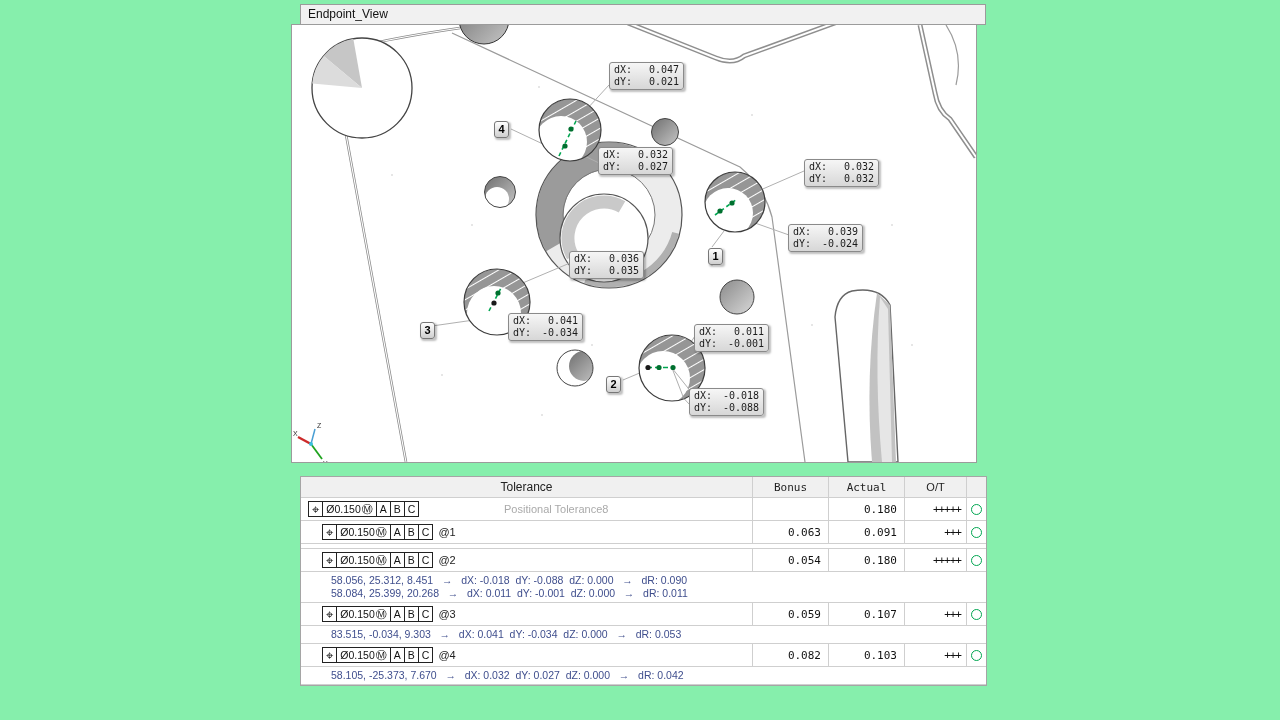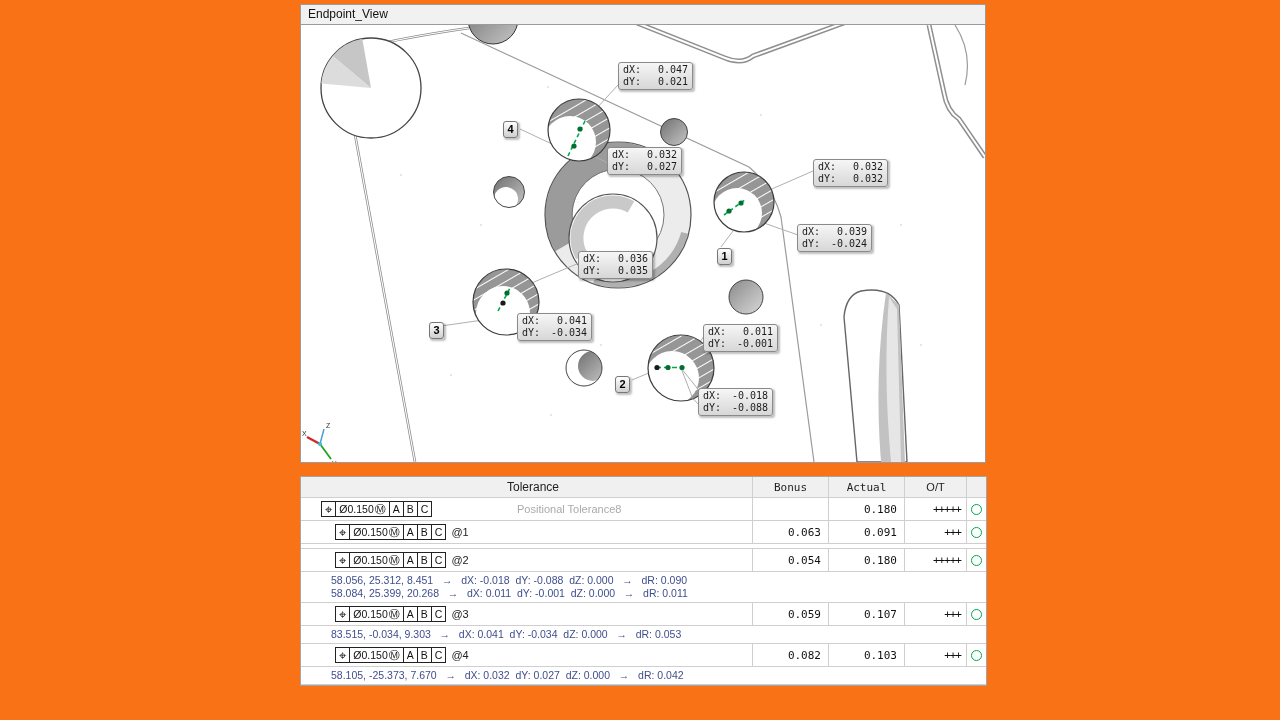--- a/index.html
+++ b/index.html
@@ -1,26 +1,26 @@
 <!DOCTYPE html>
 <html><head>
 <meta charset="utf-8">
 <style>
   * { box-sizing: border-box; margin: 0; padding: 0; }
   html,body { width:1280px; height:720px; overflow:hidden; background:#ffffff;
               font-family:"Liberation Sans", sans-serif; }
-  .stage { position:relative; width:1280px; height:720px; background:#f97316; }
+  .stage { position:relative; width:1280px; height:720px; background:#86efac; }
 
   
   .titlebar { position:absolute; left:300px; top:4px; width:686px; height:21px;
               background:#f1f1f1; border:1px solid #9b9b9b; font-size:12px; color:#111;
               line-height:19px; padding-left:7px; }
 
   
-  .viewport3d { position:absolute; left:300px; top:24px; width:686px; height:439px;
+  .viewport3d { position:absolute; left:291px; top:24px; width:686px; height:439px;
                 background:#ffffff; border:1px solid #9b9b9b; overflow:hidden; }
   .viewport3d svg { position:absolute; left:0; top:0; }
 
   .callout { position:absolute; width:75px; background:linear-gradient(#f6f6f6,#d7d7d7);
              border:1px solid #8a8a8a; border-radius:3px; box-shadow:1.5px 1.5px 2px rgba(0,0,0,.25);
              padding:1px 4px; font-family:"DejaVu Sans Mono", monospace; font-size:10px;
              color:#1c1c1c; z-index:5; }
   .callout .crow { display:flex; justify-content:space-between; line-height:12px; }
 
   .marker { position:absolute; width:15px; height:17px; background:linear-gradient(#ffffff,#cfcfcf);
@@ -30,21 +30,21 @@
   .c1{left:317px; top:37px;}  .c2{left:306px; top:122px;}
   .c3{left:512px; top:134px;} .c4{left:496px; top:199px;}
   .c5{left:277px; top:226px;} .c6{left:216px; top:288px;}
   .c7{left:402px; top:299px;} .c8{left:397px; top:363px;}
   .m4{left:202px; top:96px;}  .m1{left:416px; top:223px;}
   .m3{left:128px; top:297px;} .m2{left:314px; top:351px;}
 
   
   .tolTable { position:absolute; left:300px; top:476px; width:687px;
               border:1px solid #a5a5a5; background:#fff; font-size:11px; color:#111; }
-  .trow { display:flex; border-bottom:1px solid #cfcfcf; align-items:stretch;padding-left:13px; }
+  .trow { display:flex; border-bottom:1px solid #cfcfcf; align-items:stretch; }
   .thead { height:21px; background:#f0f0f0; font-size:12px; color:#222; }
   .thead .cell { display:flex; align-items:center; justify-content:center; }
   .frow { height:23px; }
   .tolcell { flex:1 1 auto; position:relative; display:flex; align-items:center; }
   .bonus, .actual { width:76px; border-left:1px solid #cfcfcf;
         display:flex; align-items:center; justify-content:flex-end; padding-right:7px;
         font-family:"DejaVu Sans Mono", monospace; font-size:11px; }
   .ot { width:62px; border-left:1px solid #cfcfcf; display:flex; align-items:center;
         justify-content:flex-end; padding-right:5px; font-family:"DejaVu Sans Mono", monospace;
         font-size:11px; letter-spacing:-1px; }

